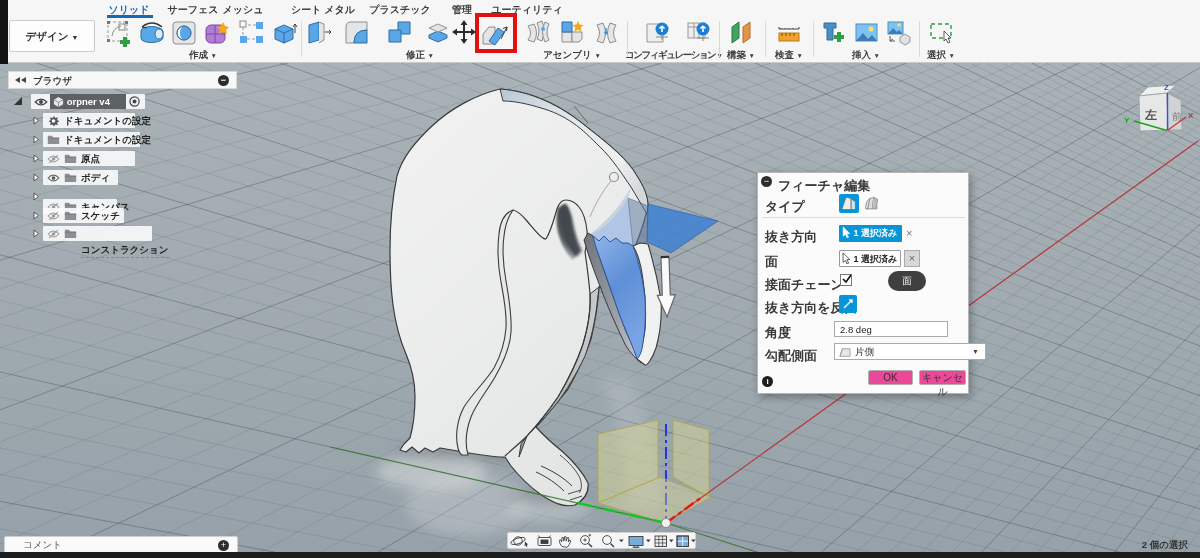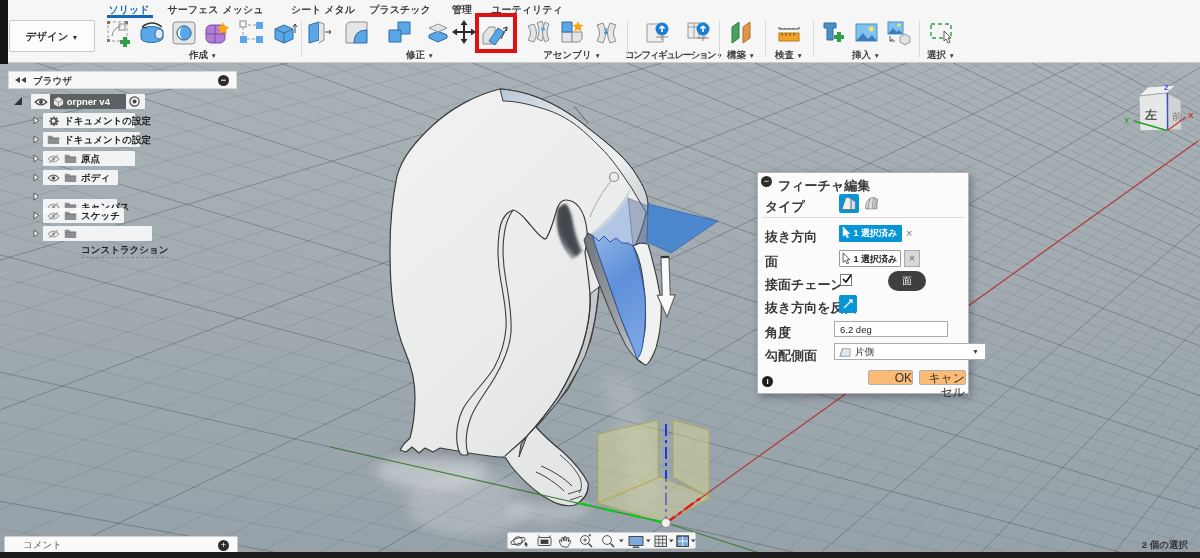--- a/index.html
+++ b/index.html
@@ -2,21 +2,21 @@
 <html><head><meta charset="utf-8"><style>
 html,body{margin:0;padding:0;background:#fff;}
 *{box-sizing:border-box;}
 body{width:1200px;height:558px;overflow:hidden;font-family:"Liberation Sans",sans-serif;position:relative;}
 .abs{position:absolute;}
 .lbl{position:absolute;transform:translateX(-50%);white-space:nowrap;color:#3e3e3e;font-size:9.5px;font-weight:bold;}
 .tab{position:absolute;transform:translateX(-50%);white-space:nowrap;color:#3c3c3c;font-size:10px;font-weight:bold;top:3px;}
 .sep{position:absolute;top:21px;height:36px;width:1px;background:#d8d8d8;}
 .treebox{position:absolute;background:rgba(251,251,251,0.9);border-radius:1px;height:15px;line-height:15px;font-size:9.5px;color:#222;font-weight:bold;white-space:nowrap;}
 .dlg-lbl{position:absolute;font-size:13px;color:#3a3a3a;font-weight:bold;white-space:nowrap;}
-.btn{position:absolute;background:#fdba74;border:1px solid #b0b0b0;border-radius:2px;font-size:12px;color:#333;text-align:right;}
+.btn{position:absolute;background:#ec4899;border:1px solid #b0b0b0;border-radius:2px;font-size:10px;color:#333;text-align:center;}
 </style></head><body>
 <svg class="abs" style="left:0;top:0" width="1200" height="558" viewBox="0 0 1200 558">
     <defs>
 <linearGradient id="bgg" x1="0" y1="0" x2="0" y2="1">
  <stop offset="0" stop-color="#a9b2b6"></stop>
         <stop offset="0.5" stop-color="#a0aab0"></stop>
         <stop offset="1" stop-color="#96a1a9"></stop>
 </linearGradient>
 <linearGradient id="bandg" x1="0" y1="0" x2="0.7" y2="1">
  <stop offset="0" stop-color="#b4c6d6"></stop>
@@ -408,21 +408,21 @@
 <svg class="abs" style="left:840px;top:272px" width="14" height="14">
     <path d="M3,7 L6,10 L11,3" stroke="#111" stroke-width="1.6" fill="none"></path>
   </svg>
 <div class="abs" style="left:888px;top:271px;width:38px;height:20px;background:#3f3f3f;border-radius:10px;color:#fff;font-size:9.5px;text-align:center;line-height:20px">面</div>
 <div class="dlg-lbl" style="left:765px;top:299px">抜き方向を反転</div>
 <div class="abs" style="left:839px;top:295px;width:18px;height:18px;background:#0696d7;border-radius:2px"></div>
 <svg class="abs" style="left:839px;top:295px" width="18" height="18">
     <path d="M5,13 L13,5 M10,5 h3 v3" stroke="#e8f4fb" stroke-width="1.5" fill="none"></path>
   </svg>
 <div class="dlg-lbl" style="left:765px;top:324px">角度</div>
-<div class="abs" style="left:834px;top:321px;width:114px;height:16px;background:#fff;border:1px solid #aaa;font-size:9.5px;color:#222;line-height:15px"><span style="margin-left:5px">6.2 deg</span></div>
+<div class="abs" style="left:834px;top:321px;width:114px;height:16px;background:#fff;border:1px solid #aaa;font-size:9.5px;color:#222;line-height:15px"><span style="margin-left:5px">2.8 deg</span></div>
 <div class="dlg-lbl" style="left:765px;top:347px">勾配側面</div>
 <div class="abs" style="left:834px;top:343px;width:152px;height:17px;background:#fff;border:1px solid #aaa;font-size:9.5px;color:#222;line-height:16px"><svg width="12" height="11" style="margin:3px 0 0 4px;float:left" viewBox="0 0 14 13">
       <path d="M1,11 L4,2 H13 V11 Z" fill="#dfe8f0" stroke="#999"></path>
       <path d="M4,2 L1,11" stroke="#999"></path>
     </svg><span style="margin-left:4px">片側</span><span style="position:absolute;right:6px;top:0;font-size:7px;color:#444">▼</span></div>
 <div class="abs" style="left:762px;top:376px;width:11px;height:11px;background:#1f1f1f;border-radius:50%;color:#fff;text-align:center;line-height:11px;font-size:8px;font-weight:bold">i</div>
 <div class="btn" style="left:868px;top:370px;width:45px;height:15px;line-height:14px">OK</div>
 <div class="btn" style="left:919px;top:370px;width:47px;height:15px;line-height:14px">キャンセル</div>
 <div class="abs" style="left:4px;top:536px;width:234px;height:17px;background:#fafafa;border:1px solid #cfcfcf;border-radius:2px;font-size:9.5px;color:#555;line-height:16px"><span style="margin-left:18px">コメント</span><span style="position:absolute;right:8px;top:2.5px;width:11px;height:11px;background:#2d2d2d;border-radius:50%;color:#fff;text-align:center;line-height:11px;font-size:9px">+</span></div>
 <div class="abs" style="left:507px;top:532px;width:189px;height:17px;background:#f6f6f6;border:1px solid #d0d0d0;border-radius:2px"></div>

